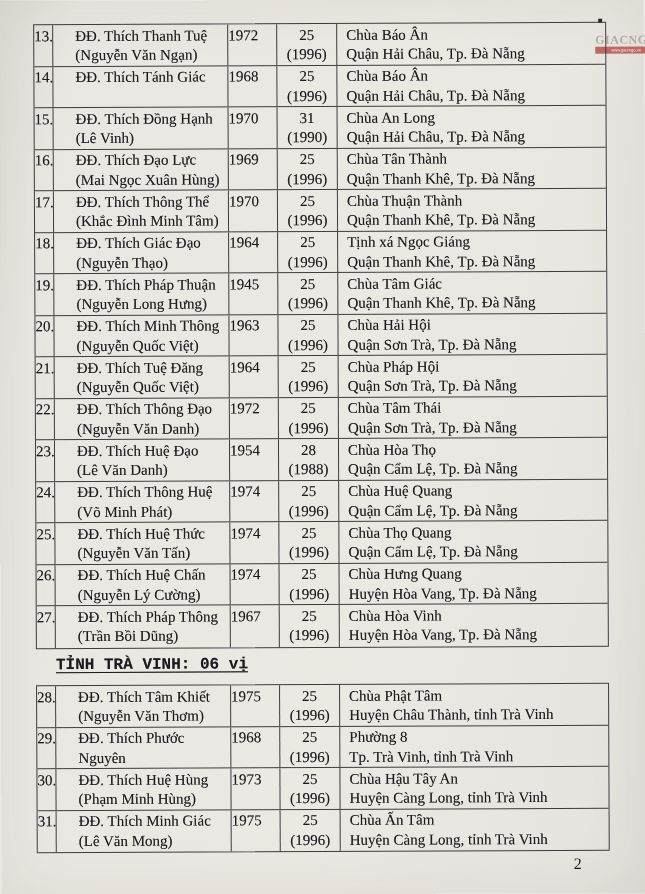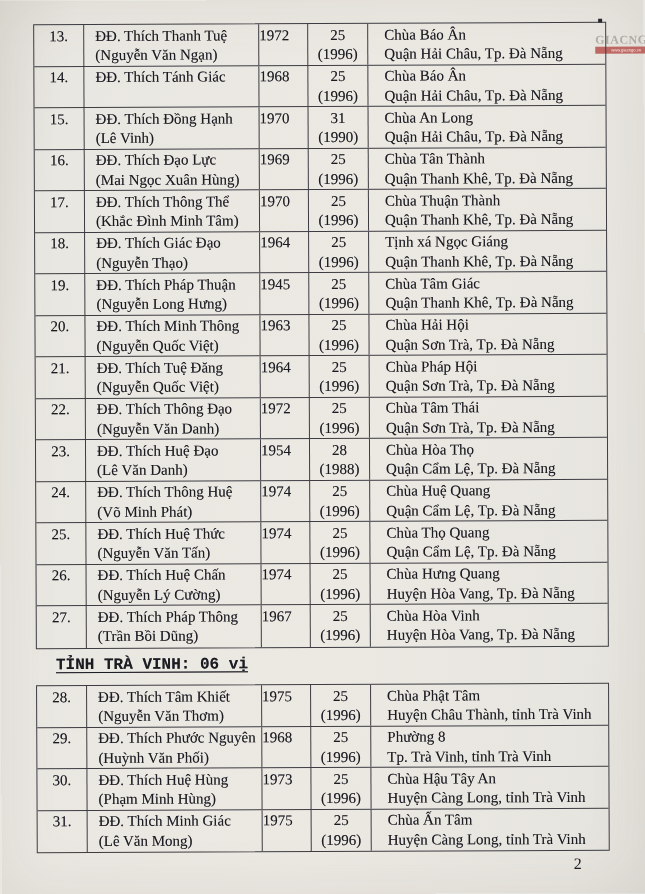--- a/index.html
+++ b/index.html
@@ -35,25 +35,25 @@
   .trow:last-child { border-bottom: none; }
   .cell {
     border-right: 1px solid #3c3c42;
     font-size: 15px;
     line-height: 19.6px;
     padding-top: 1.5px;
     overflow: hidden;
     text-shadow: 0 0 0.6px rgba(20,20,30,0.45);
   }
   .cell:last-child { border-right: none; }
-  .c-no    { width: 50px;  text-align: center; }
-  .c-name  { width: 175px; padding-left: 11px; }
+  .c-no    { width: 19px;  text-align: center; }
+  .c-name  { width: 175px; padding-left: 22px; }
   .c-year  { width: 49px;  }
   .c-age   { width: 60px;  text-align: center; }
-  .c-temple{ flex: 1;      padding-left: 16px; }
+  .c-temple{ flex: 1;      padding-left: 9px; }
   .section-header {
     position: absolute;
     left: 55px; top: 655px;
     font-size: 16px;
     font-weight: bold;
     text-decoration: underline;
     text-underline-offset: 3px;
     text-shadow: 0 0 0.6px rgba(20,20,30,0.5);
     font-family: Liberation Mono, monospace;
   }

